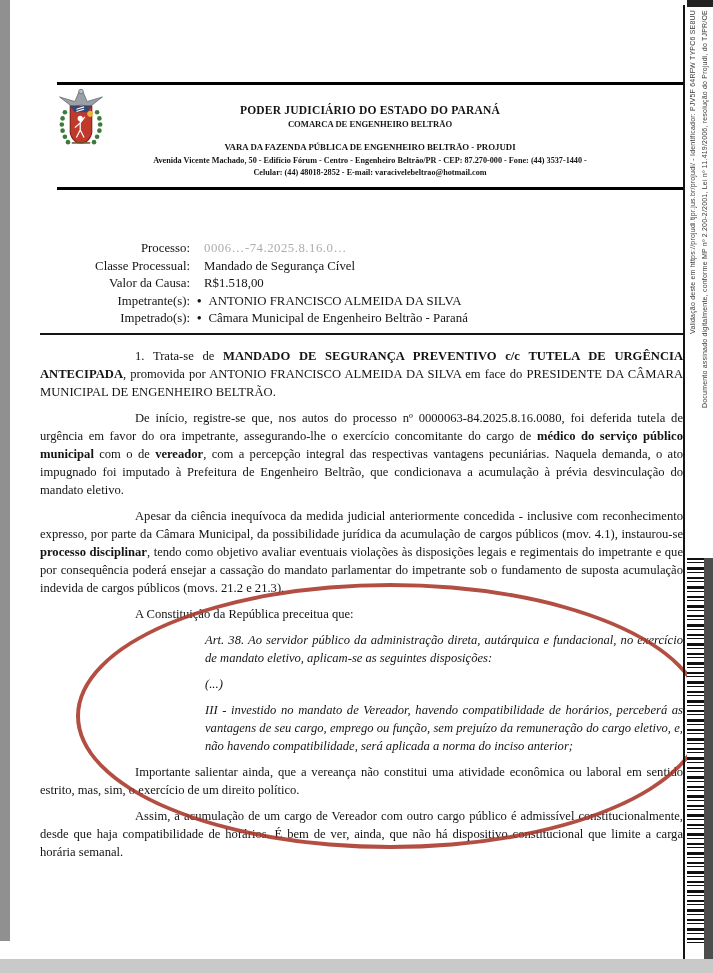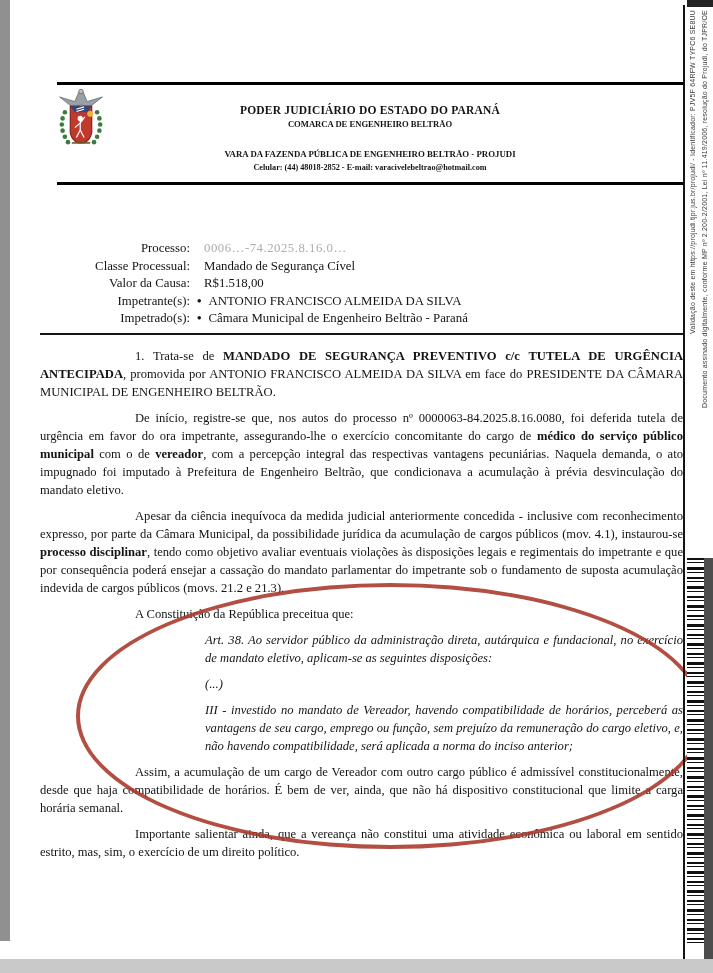--- a/index.html
+++ b/index.html
@@ -22,21 +22,21 @@
   .sig-2{left:689px;top:10px;}
   .barcode{left:687px;top:558px;width:17px;height:386px;
     background:
       repeating-linear-gradient(180deg,#101010 0 2px,#ffffff 2px 4px,#101010 4px 5px,
         #ffffff 5px 9px,#101010 9px 12px,#ffffff 12px 14px,#101010 14px 15px,#ffffff 15px 19px);}
 
   
   .header-box{left:57px;top:82px;width:626px;border-top:3px solid #000;border-bottom:3px solid #000;
               padding:17px 0 7px;text-align:center;}
   .h-line1{font-size:11.5px;font-weight:bold;letter-spacing:.2px;margin:2px 0 3px;}
-  .h-line2{font-size:8.6px;font-weight:bold;margin:0 0 20px;}
+  .h-line2{font-size:8.6px;font-weight:bold;margin:0 0 13px;}
   .h-line3{font-size:8.8px;font-weight:bold;margin:0 0 4px;}
   .h-line4,.h-line5{font-size:8.2px;font-weight:bold;margin:0 0 3px;}
   .logo{left:58px;top:86px;}
 
   
   .stamp{left:0;right:30px;top:183px;text-align:center;}
   .stamp-text{display:inline-block;font-weight:bold;font-size:12px;letter-spacing:1px;color:#8d8d8d;
               clip-path:inset(0 0 42% 0);}
   .stamp-dashes{display:block;font-size:8px;color:#9c9c9c;letter-spacing:2px;margin-top:-3px;}
 
@@ -63,20 +63,21 @@
 <body>
 
 <div id="screen">
 
   <div class="abs edge-left"></div>
 
   <div class="abs header-box">
     <div class="h-line1">PODER JUDICIÁRIO DO ESTADO DO PARANÁ</div>
     <div class="h-line2">COMARCA DE ENGENHEIRO BELTRÃO</div>
     <div class="h-line3">VARA DA FAZENDA PÚBLICA DE ENGENHEIRO BELTRÃO - PROJUDI</div>
+    <div class="h-line4">Avenida Vicente Machado, 50 - Edifício Fórum - Centro - Engenheiro Beltrão/PR - CEP: 87.270-000 - Fone: (44) 3537-1440 -</div>
     <div class="h-line5">Celular: (44) 48018-2852 - E-mail: varacivelebeltrao@hotmail.com</div>
   </div>
 
   <svg class="abs logo" width="46" height="74" viewBox="0 0 60 96">
     <g fill="#9aa0a6" stroke="#5f6a72" stroke-width="1">
       <path d="M2,14 L22,20 L27,8 L30,4 L33,8 L38,20 L58,14 L40,28 L30,24 L20,28 Z"></path>
       <circle cx="30" cy="7" r="3" fill="#b9bec4"></circle>
     </g>
     <g fill="#3e7a3e">
       <circle cx="9" cy="34" r="3"></circle>
@@ -134,22 +135,22 @@
   <div class="abs rule"></div>
 
   <div class="abs doc-body">
       <p class="para"><span>1. Trata-se de </span><span class="b">MANDADO DE SEGURANÇA PREVENTIVO c/c TUTELA DE URGÊNCIA ANTECIPADA</span><span>, promovida por ANTONIO FRANCISCO ALMEIDA DA SILVA em face do PRESIDENTE DA CÂMARA MUNICIPAL DE ENGENHEIRO BELTRÃO.</span></p>
       <p class="para"><span>De início, registre-se que, nos autos do processo nº 0000063-84.2025.8.16.0080, foi deferida tutela de urgência em favor do ora impetrante, assegurando-lhe o exercício concomitante do cargo de </span><span class="b">médico do serviço público municipal</span><span> com o de </span><span class="b">vereador</span><span>, com a percepção integral das respectivas vantagens pecuniárias. Naquela demanda, o ato impugnado foi imputado à Prefeitura de Engenheiro Beltrão, que condicionava a acumulação à prévia desvinculação do mandato eletivo.</span></p>
       <p class="para"><span>Apesar da ciência inequívoca da medida judicial anteriormente concedida - inclusive com reconhecimento expresso, por parte da Câmara Municipal, da possibilidade jurídica da acumulação de cargos públicos (mov. 4.1), instaurou-se </span><span class="b">processo disciplinar</span><span>, tendo como objetivo avaliar eventuais violações às disposições legais e regimentais do impetrante e que por consequência poderá ensejar a cassação do mandato parlamentar do impetrante sob o fundamento de suposta acumulação indevida de cargos públicos (movs. 21.2 e 21.3).</span></p>
       <p class="para"><span>A Constituição da República preceitua que:</span></p>
       <p class="quote"><span>Art. 38. Ao servidor público da administração direta, autárquica e fundacional, no exercício de mandato eletivo, aplicam-se as seguintes disposições:</span></p>
       <p class="quote"><span>(...)</span></p>
       <p class="quote"><span>III - investido no mandato de Vereador, havendo compatibilidade de horários, perceberá as vantagens de seu cargo, emprego ou função, sem prejuízo da remuneração do cargo eletivo, e, não havendo compatibilidade, será aplicada a norma do inciso anterior;</span></p>
+      <p class="para"><span>Importante salientar ainda, que a vereança não constitui uma atividade econômica ou laboral em sentido estrito, mas, sim, o exercício de um direito político.</span></p>
       <p class="para"><span>Assim, a acumulação de um cargo de Vereador com outro cargo público é admissível constitucionalmente, desde que haja compatibilidade de horários. É bem de ver, ainda, que não há dispositivo constitucional que limite a carga horária semanal.</span></p>
-      <p class="para"><span>Importante salientar ainda, que a vereança não constitui uma atividade econômica ou laboral em sentido estrito, mas, sim, o exercício de um direito político.</span></p>
     </div>
 
   <div class="abs ellipse"></div>
 
   <div class="abs sidebar-border"></div>
   <div class="abs sig-col sig-1">Documento assinado digitalmente, conforme MP nº 2.200-2/2001, Lei nº 11.419/2006, resolução do Projudi, do TJPR/OE</div>
   <div class="abs sig-col sig-2">Validação deste em https://projudi.tjpr.jus.br/projudi/ - Identificador: PJV5F 64RFW TYPC6 SE8UU</div>
   <div class="abs barcode"></div>
   <div class="abs right-dark"></div>
   <div class="abs corner-top-right"></div>

